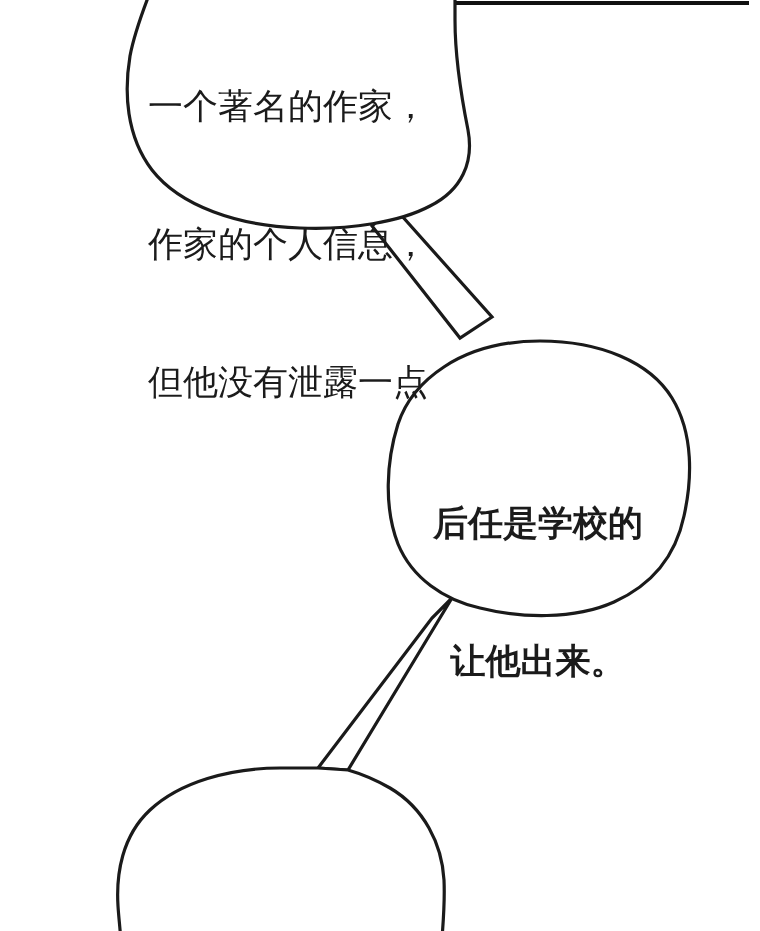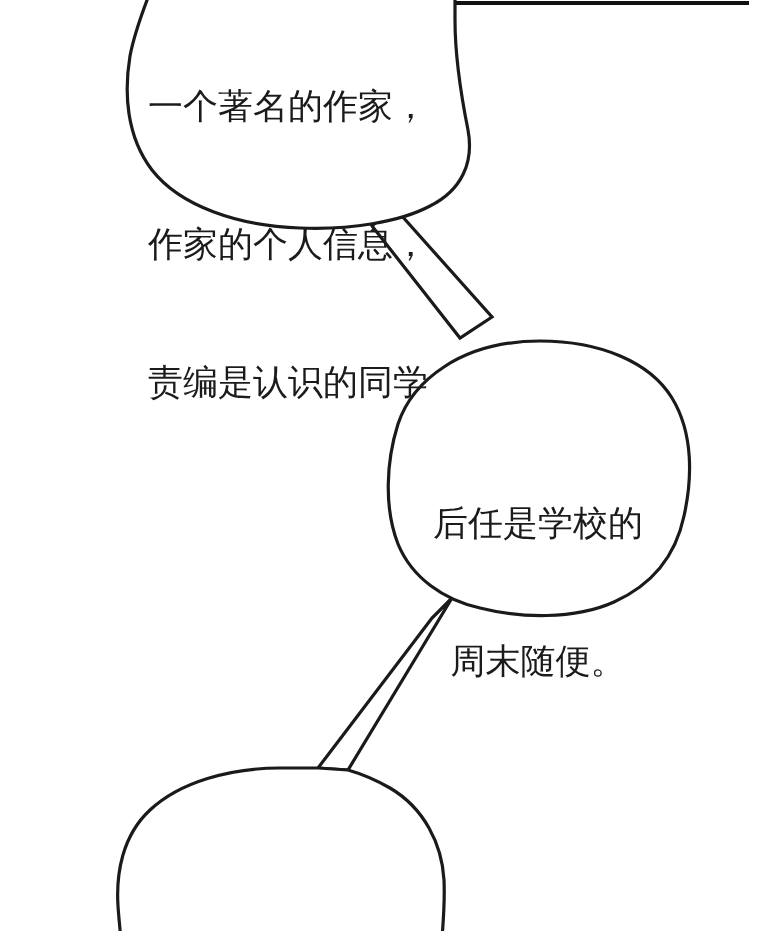--- a/index.html
+++ b/index.html
@@ -59,20 +59,21 @@
     left: 128px;
     top: -9px;
     width: 320px;
     text-align: center;
   }
   #bubble2-text {
     left: 390px;
     top: 408px;
     width: 296px;
     text-align: center;
+    font-weight: bold;
   }
   #bubble3-text {
     left: 120px;
     top: 838px;
     width: 324px;
     text-align: center;
   }
   .text-line {
     display: block;
   }
@@ -118,26 +119,26 @@
              L 440 960
              C 443 930, 445 902, 444 880
              C 442 844, 424 808, 390 788
              C 376 780, 362 774, 348 770
              Z"></path>
   </svg>
 
   <div class="bubble-text" id="bubble1-text">
     <span class="text-line">一个著名的作家，</span>
     <span class="text-line">作家的个人信息，</span>
-    <span class="text-line">责编是认识的同学</span>
+    <span class="text-line">但他没有泄露一点</span>
   </div>
 
   <div class="bubble-text" id="bubble2-text">
     <span class="text-line">后任是学校的</span>
-    <span class="text-line">周末随便。</span>
+    <span class="text-line">让他出来。</span>
   </div>
 
   <div class="bubble-text" id="bubble3-text">
     <span class="text-line">外出，加班，</span>
     
   </div>
 
 </div>
 
 </body></html>

